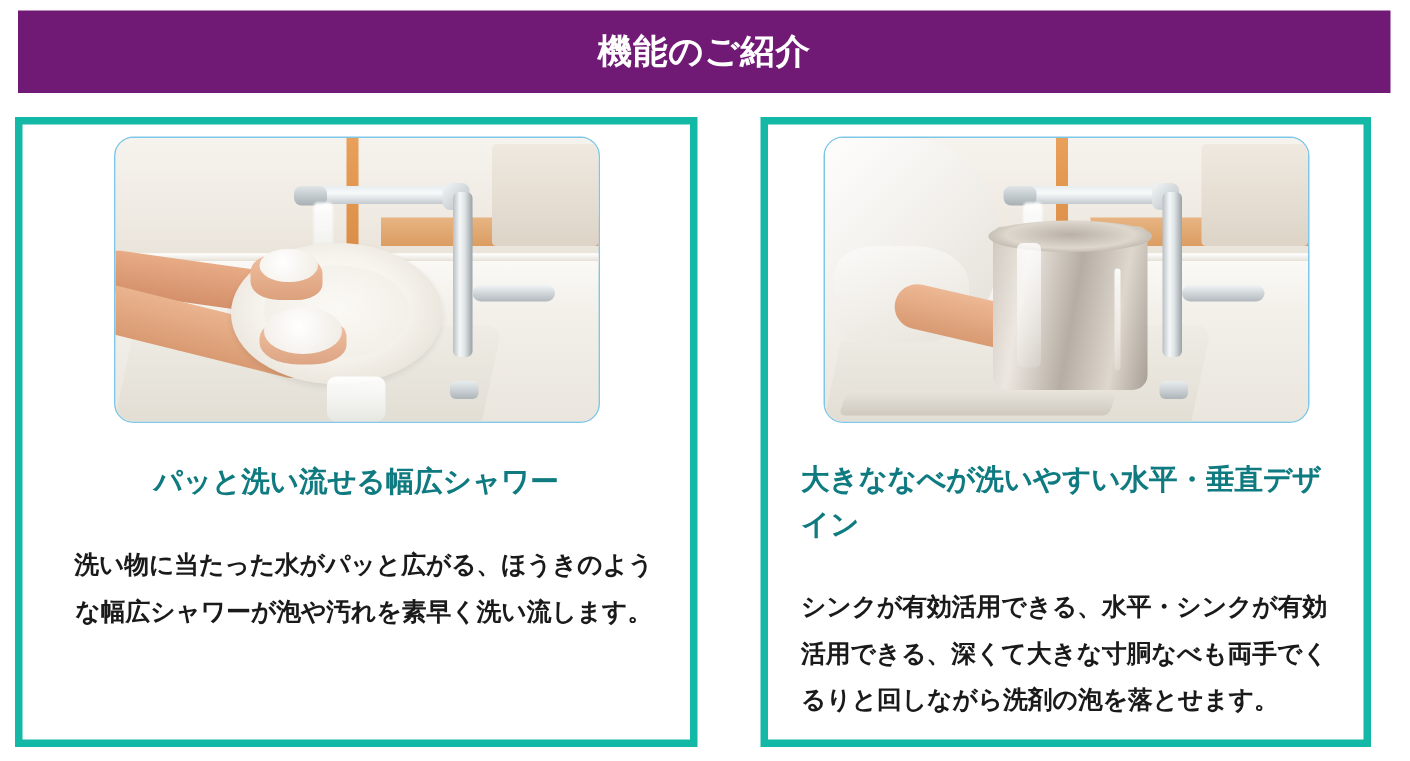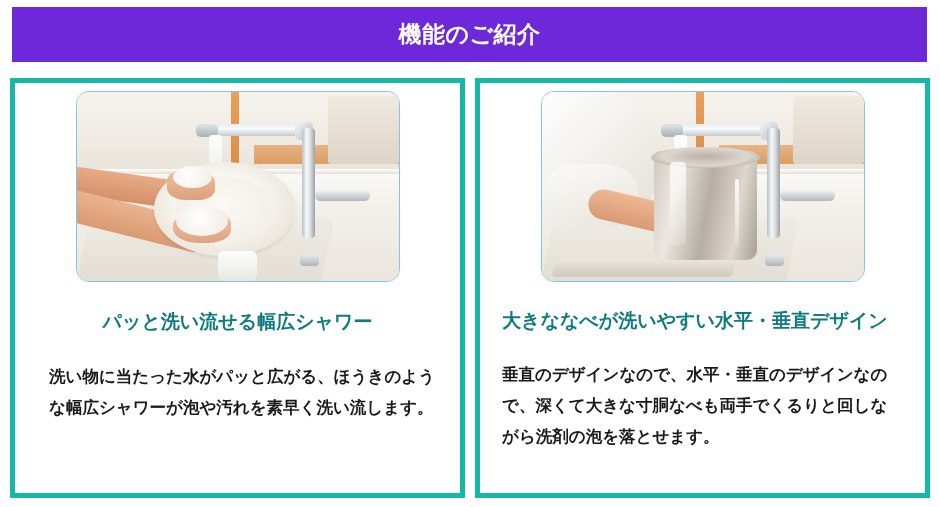--- a/index.html
+++ b/index.html
@@ -19,21 +19,21 @@
     height: 507px;
   }
 
   
   .banner {
     position: absolute;
     left: 12px;
     top: 7px;
     width: 915px;
     height: 55px;
-    background: #6d28d9;
+    background: #701a75;
     display: flex;
     align-items: center;
     justify-content: center;
   }
   .banner-title {
     color: #ffffff;
     font-size: 23px;
     font-weight: bold;
     letter-spacing: 0.5px;
     line-height: 1;
@@ -52,21 +52,21 @@
   }
   .card {
     position: relative;
     box-sizing: border-box;
     border: 5px solid #14b8a6;
     background: #ffffff;
     height: 420px;
     overflow: hidden;
   }
   .card-left { width: 455px; }
-  .card-right { width: 455px; }
+  .card-right { width: 407px; margin-left: 32px; }
 
   
   .photo-wrap {
     display: flex;
     justify-content: center;
     padding-top: 8px;
   }
   .photo {
     position: relative;
     width: 324px;
@@ -263,21 +263,21 @@
     margin: 24px 22px 0 22px;
   }
   .body-text {
     color: #1a1a1a;
     font-weight: bold;
     font-size: 16.5px;
     line-height: 31px;
     font-family: "Liberation Serif", "DejaVu Serif", serif;
     text-align: left;
   }
-  .body-left  { margin: 24px 24px 0 34px; }
+  .body-left  { margin: 24px 24px 0 34px; text-align: center; }
   .body-right { margin: 23px 22px 0 22px; }
 </style>
 </head>
 <body>
 
 <div class="page">
 
   <div class="banner">
     <div class="banner-title">機能のご紹介</div>
   </div>
@@ -347,17 +347,17 @@
             <div class="pot"></div>
             <div class="pot-rim"></div>
             <div class="pot-shine"></div>
             <div class="pot-drip"></div>
           </div>
         </div>
       </div>
 
       <div class="headline headline-left">大きななべが洗いやすい水平・垂直デザイン</div>
 
-      <div class="body-text body-right">垂直のデザインなので、水平・垂直のデザインなので、深くて大きな寸胴なべも両手でくるりと回しながら洗剤の泡を落とせます。</div>
+      <div class="body-text body-right">シンクが有効活用できる、水平・シンクが有効活用できる、深くて大きな寸胴なべも両手でくるりと回しながら洗剤の泡を落とせます。</div>
     </div>
 
   </div>
 </div>
 
 </body></html>

